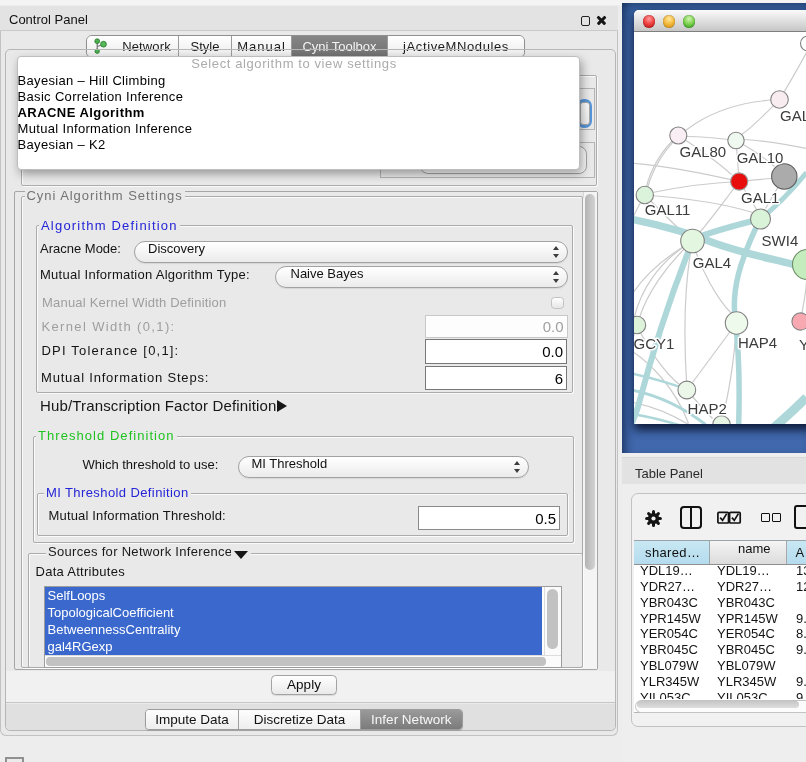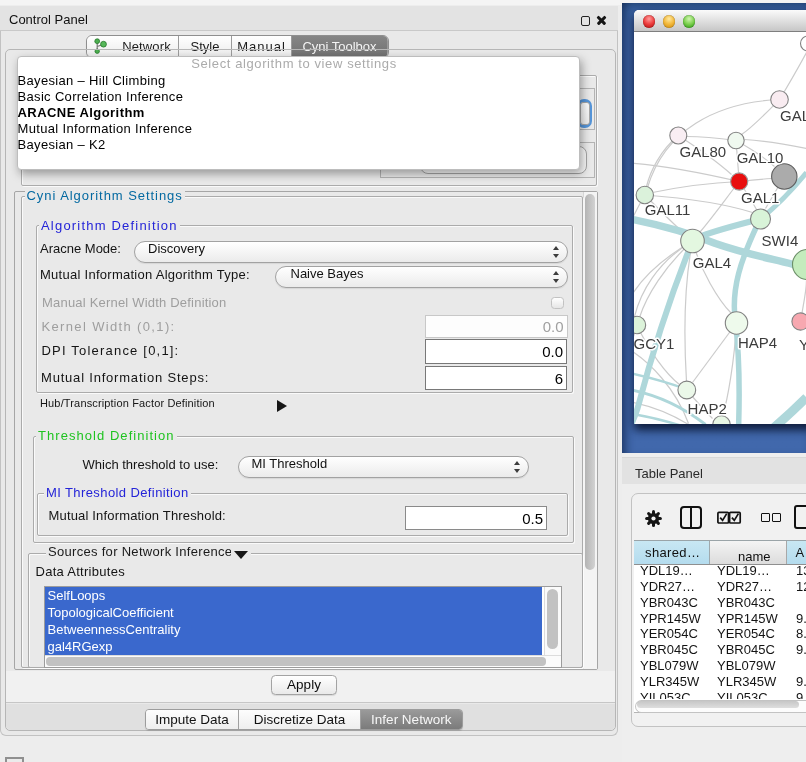--- a/index.html
+++ b/index.html
@@ -42,37 +42,40 @@
       <circle cx="9.5" cy="6.2" r="2.9" fill="#57b85a" stroke="#2a7a2d" stroke-width="0.8"></circle>
       <circle cx="3.2" cy="13.2" r="2.2" fill="#4caf50" stroke="#2a7a2d" stroke-width="0.8"></circle>
     </svg>
     <span style="letter-spacing:.15px;margin-left:12px">Network</span>
     </div>
   <div style="width:52px;background:linear-gradient(#ffffff,#ebebeb);display:flex;align-items:center;justify-content:center;border-right:1px solid #9b9b9b">Style</div>
   <div style="width:59px;background:linear-gradient(#ffffff,#ebebeb);display:flex;align-items:center;justify-content:center;border-right:1px solid #9b9b9b">
       <span style="letter-spacing:1px">Manual</span>
     </div>
   <div style="width:95px;background:linear-gradient(#868686,#717171);color:#f5f5f5;display:flex;align-items:center;justify-content:center;border-right:1px solid #9b9b9b">Cyni Toolbox</div>
+  <div style="width:136px;background:linear-gradient(#ffffff,#ebebeb);display:flex;align-items:center;justify-content:center">
+      <span style="letter-spacing:.6px">jActiveMNodules</span>
+    </div>
 </div>
 
 <div class="abs" style="left:5px;top:49px;width:611px;height:682px;border:1px solid #b6b6b6;border-radius:5px;box-sizing:border-box"></div>
 
 <div class="abs etch" style="left:21px;top:75px;width:576px;height:111px;border-radius:2px;box-sizing:border-box"></div>
 <div class="abs" style="left:380px;top:87.5px;width:215px;height:42.5px;border:1px solid #b3b3b3;box-sizing:border-box"></div>
 <div class="abs" style="left:576.5px;top:99px;width:15.5px;height:28.5px;border:3px solid #5695d8;border-radius:7px;box-sizing:border-box"></div>
 <div class="abs" style="left:579.5px;top:102px;width:10px;height:22.5px;border:1px solid #a8a8a8;border-radius:3px;background:linear-gradient(#fcfcfc,#ededed);box-sizing:border-box"></div>
 <div class="abs" style="left:380px;top:142px;width:215px;height:36px;border:1px solid #b3b3b3;box-sizing:border-box"></div>
 <div class="abs" style="left:420px;top:146px;width:166.5px;height:27.5px;border:1px solid #a3a3a3;border-radius:8px;background:#f7f7f7;box-sizing:border-box"></div>
 
 <div class="abs" style="left:14px;top:190.5px;width:584px;height:479.5px;border:1px solid #a6a6a6;border-radius:2px;background:#e9e9e9;box-sizing:border-box"></div>
 <div class="abs" style="left:583px;top:191.5px;width:14px;height:477.5px;background:#f4f4f4;border-left:1px solid #d6d6d6;box-sizing:border-box"></div>
 <div class="abs" style="left:584.5px;top:194px;width:10px;height:376px;background:linear-gradient(90deg,#b4b4b4,#d2d2d2);border-radius:5px"></div>
 
 <div class="abs etch" style="left:21px;top:195.5px;width:561.5px;height:472.5px;border-radius:2px;box-sizing:border-box"></div>
-<div class="gtitle" style="left:24.5px;top:188.8px;color:#0369a1;letter-spacing:.95px">Cyni Algorithm Settings</div>
+<div class="gtitle" style="left:24.5px;top:188.8px;color:#737373;letter-spacing:.95px">Cyni Algorithm Settings</div>
 
 <div class="abs etch" style="left:36px;top:225px;width:537px;height:167.5px;border-radius:2px;box-sizing:border-box"></div>
 <div class="gtitle" style="left:39px;top:219px;color:#2424d8;letter-spacing:1.2px">Algorithm Definition</div>
 
 <div class="lab" style="left:40px;top:240.5px">Aracne Mode:</div>
 <div class="combo" style="left:134px;top:241.3px;width:431.7px;height:20px">
     <span class="ct">Discovery</span>
     <span class="spin"></span>
   </div>
 
@@ -93,37 +96,37 @@
 <div class="lab" style="left:41.5px;top:343px;letter-spacing:1.2px">DPI Tolerance [0,1]:</div>
 <div class="tfield" style="left:424.5px;top:339px;width:142.5px;height:24.5px;border:1px solid #787878;box-sizing:border-box">
     <span>0.0</span>
   </div>
 
 <div class="lab" style="left:41px;top:369.5px;letter-spacing:.8px">Mutual Information Steps:</div>
 <div class="tfield" style="left:424.5px;top:365.5px;width:142.5px;height:24px;border:1px solid #787878;box-sizing:border-box">
     <span>6</span>
   </div>
 
-<div class="abs" style="left:40px;top:396.5px;font-size:11px;color:#161616;letter-spacing:.15px;white-space:nowrap">Hub/Transcription Factor Definition</div>
+<div class="abs" style="left:40px;top:396.5px;font-size:15px;color:#161616;letter-spacing:.15px;white-space:nowrap">Hub/Transcription Factor Definition</div>
 <div class="abs" style="left:277px;top:399.5px;width:0;height:0;border-left:10px solid #161616;border-top:6.3px solid transparent;border-bottom:6.3px solid transparent"></div>
 
 <div class="abs etch" style="left:33px;top:435.5px;width:541px;height:107.5px;border-radius:2px;box-sizing:border-box"></div>
 <div class="gtitle" style="left:36px;top:428.5px;color:#1fc320;letter-spacing:1.05px">Threshold Definition</div>
 
 <div class="lab" style="left:82.5px;top:456.5px">Which threshold to use:</div>
 <div class="combo" style="left:237.5px;top:455.8px;width:289.5px;height:19.8px">
     <span class="ct">MI Threshold</span>
     <span class="spin"></span>
   </div>
 
 <div class="abs etch" style="left:36.5px;top:492.5px;width:531px;height:43.5px;border-radius:2px;box-sizing:border-box"></div>
 <div class="gtitle" style="left:44px;top:486px;color:#2424d8;letter-spacing:.4px">MI Threshold Definition</div>
 
 <div class="lab" style="left:48.5px;top:507.5px;letter-spacing:.17px">Mutual Information Threshold:</div>
-<div class="tfield" style="left:405px;top:506.4px;width:142px;height:23.4px;border:1px solid #8a8a8a;box-sizing:border-box">
+<div class="tfield" style="left:418px;top:506.4px;width:142px;height:23.4px;border:1px solid #8a8a8a;box-sizing:border-box">
     <span>0.5</span>
   </div>
 
 <div class="abs etch" style="left:28px;top:552.5px;width:554.5px;height:115.5px;border-radius:2px;box-sizing:border-box"></div>
 <div class="gtitle" style="left:46px;top:545px;color:#1a1a1a;letter-spacing:.3px">Sources for Network Inference</div>
 <div class="abs" style="left:234px;top:550.5px;width:0;height:0;border-top:8px solid #161616;border-left:7px solid transparent;border-right:7px solid transparent;background:#e9e9e9;outline:3px solid #e9e9e9"></div>
 
 <div class="lab" style="left:35.5px;top:563.5px;letter-spacing:.28px">Data Attributes</div>
 
 <div class="abs" style="left:44px;top:585.5px;width:518px;height:82px;border:1px solid #9c9c9c;background:#fff;box-sizing:border-box"></div>
@@ -256,21 +259,21 @@
 </svg>
 <div class="abs" style="left:760.5px;top:512.5px;width:9.5px;height:9.5px;border:1.5px solid #111;border-radius:1px;box-sizing:border-box"></div>
 <div class="abs" style="left:771.5px;top:512.5px;width:9.5px;height:9.5px;border:1.5px solid #111;border-radius:1px;box-sizing:border-box"></div>
 <div class="abs" style="left:794px;top:505px;width:20px;height:24px;border:2.6px solid #111;border-radius:3px;box-sizing:border-box;background:#f1f1f1"></div>
 
 <div class="abs" style="left:634.4px;top:539.5px;width:172px;height:173.5px;background:#fff;border-bottom:1px solid #b4b4b4;box-sizing:border-box"></div>
 <div class="abs" style="left:634.4px;top:539.5px;height:23px;display:flex;font-size:13px;color:#101010;border-top:1px solid #9aa4a8;border-bottom:1px solid #8f8f8f;box-sizing:content-box">
   <div style="width:74.5px;background:linear-gradient(#c8e7f3,#b4dcee);border-right:1px solid #9fa9ad;display:flex;align-items:center;justify-content:center">
       <span style="margin-left:2px;letter-spacing:.35px">shared…</span>
     </div>
-  <div style="width:75.7px;background:linear-gradient(#f4f4f4,#dcdcdc);border-right:1px solid #a8a8a8;display:flex;align-items:flex-end;justify-content:center">
+  <div style="width:75.7px;background:linear-gradient(#f4f4f4,#dcdcdc);border-right:1px solid #a8a8a8;display:flex;align-items:flex-start;justify-content:center">
       <span style="margin-left:13px">name</span>
     </div>
   <div style="width:22px;background:linear-gradient(#c8e7f3,#b4dcee);display:flex;align-items:center;padding-left:9px">A</div>
 </div>
 <div class="abs" style="left:634.4px;top:563.3px;width:172px;height:136px;overflow:hidden;font-size:13px;color:#141414">
   <div style="position:absolute;left:5.6px;top:0;line-height:15.8px">YDL19…<br>YDR27…<br>YBR043C<br>YPR145W<br>YER054C<br>YBR045C<br>YBL079W<br>YLR345W<br>YIL053C</div>
   <div style="position:absolute;left:82.6px;top:0;line-height:15.8px">YDL19…<br>YDR27…<br>YBR043C<br>YPR145W<br>YER054C<br>YBR045C<br>YBL079W<br>YLR345W<br>YIL053C</div>
   <div style="position:absolute;left:161.6px;top:0;line-height:15.8px">13<br>12<br>&nbsp;<br>9.<br>8.<br>9.<br>&nbsp;<br>9.<br>9.</div>
 </div>
 <div class="abs" style="left:635px;top:699.5px;width:171px;height:13.5px;background:#fcfcfc;border:1px solid #c3c3c3;border-right:none;border-radius:7px 0 0 7px;box-sizing:border-box"></div>

